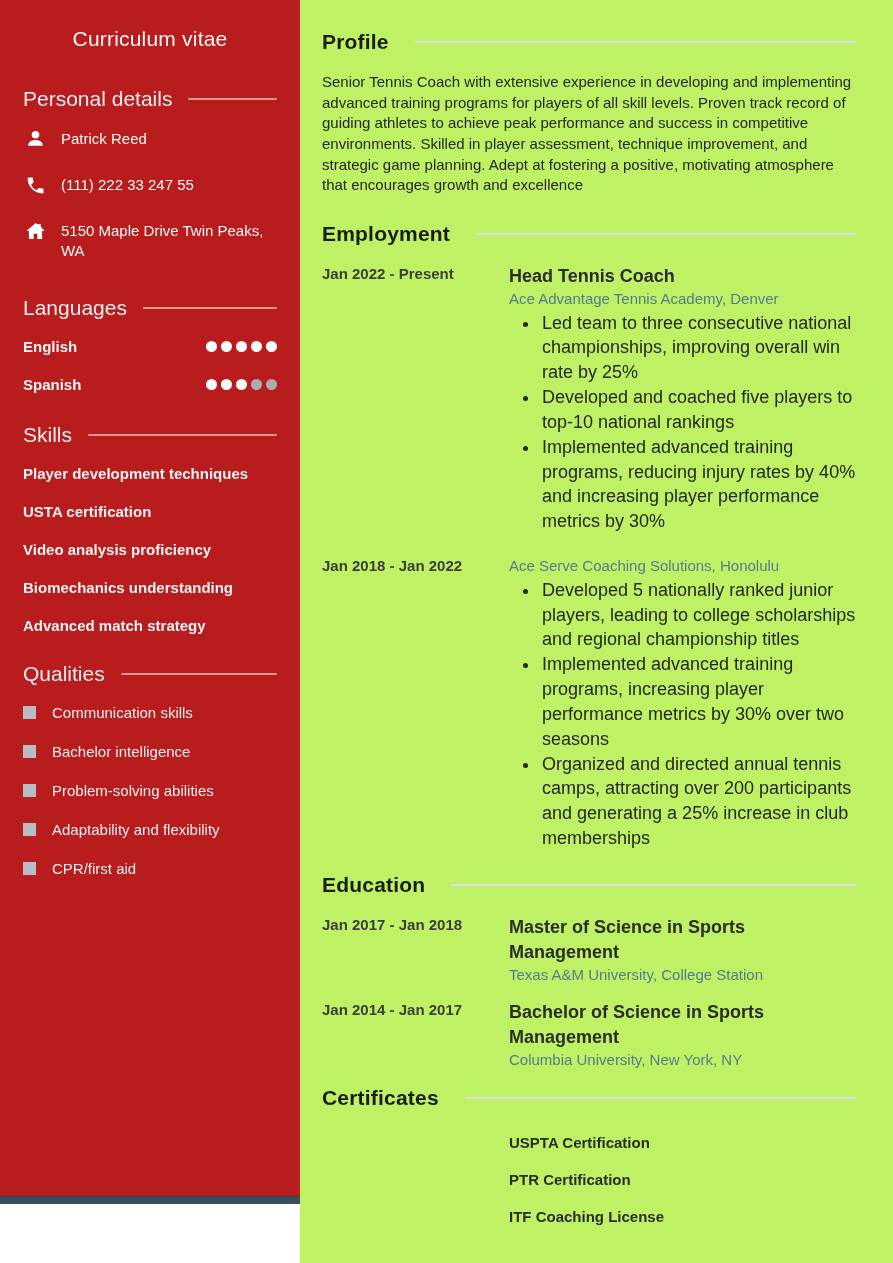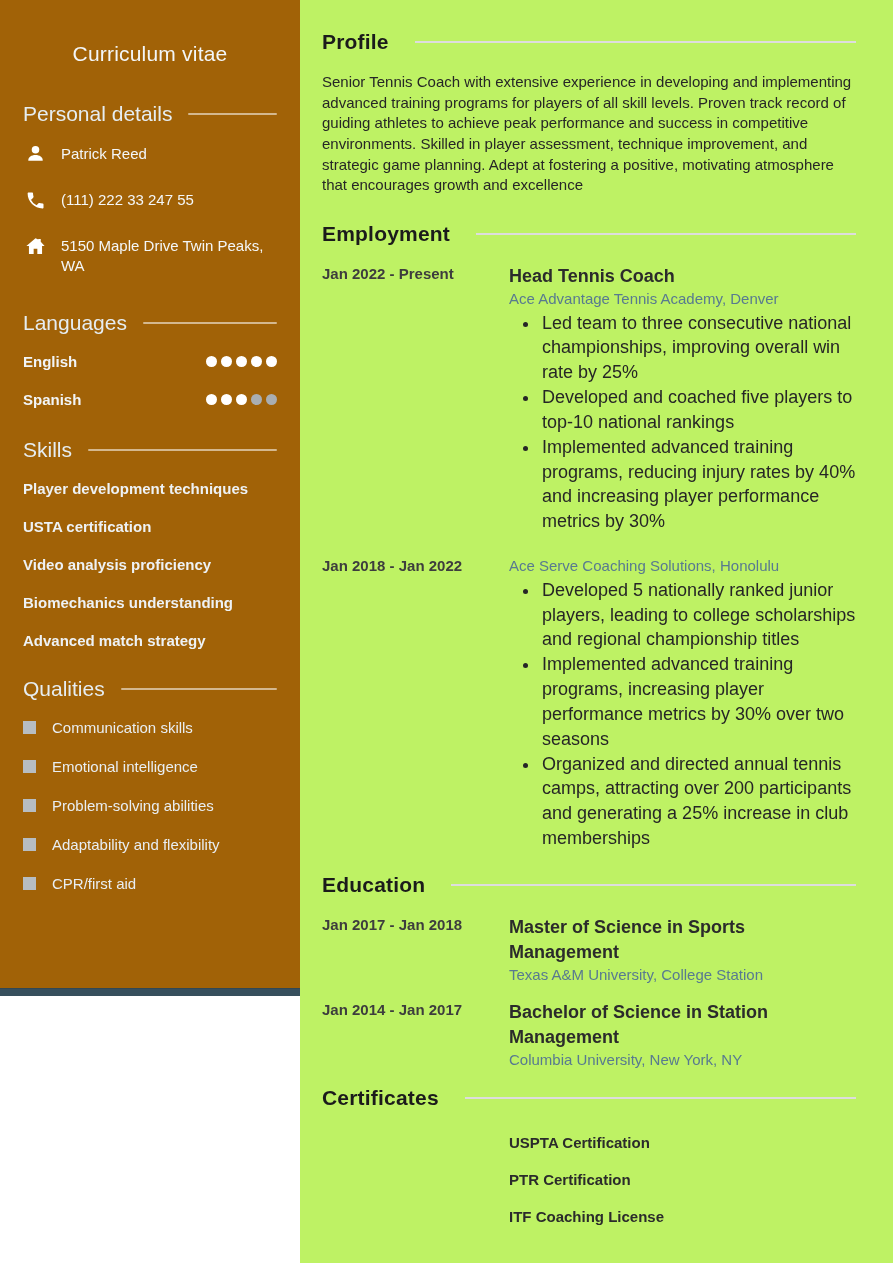--- a/index.html
+++ b/index.html
@@ -9,24 +9,24 @@
     font-family:"Liberation Sans","DejaVu Sans",sans-serif;
     background:#ffffff;
     display:flex;
     color:#262626;
   }
 
   
   .sidebar {
     position:relative;
     width:300px; min-width:300px;
-    height:996px;
-    background:#a16207;
+    height:1204px;
+    background:#b91c1c;
     color:#ffffff;
-    padding:30px 23px 0 23px;
+    padding:15px 23px 0 23px;
   }
   .sidebar-bottom-strip {
     position:absolute; left:0; bottom:0;
     width:100%; height:8px;
     background:#374f5d;
     border-top:1px solid #314754;
   }
   .cv-title {
     text-align:center;
     font-size:21px;
@@ -240,21 +240,21 @@
     <div class="side-heading">
       <span>Qualities</span>
       <span class="rule"></span>
     </div>
     <div class="quality-item">
       <span class="sq"></span>
       <span>Communication skills</span>
     </div>
     <div class="quality-item">
       <span class="sq"></span>
-      <span>Emotional intelligence</span>
+      <span>Bachelor intelligence</span>
     </div>
     <div class="quality-item">
       <span class="sq"></span>
       <span>Problem-solving abilities</span>
     </div>
     <div class="quality-item">
       <span class="sq"></span>
       <span>Adaptability and flexibility</span>
     </div>
     <div class="quality-item">
@@ -318,21 +318,21 @@
       <div class="entry-dates">Jan 2017 - Jan 2018</div>
       <div class="entry-body">
         <div class="entry-title">Master of Science in Sports Management</div>
         <div class="entry-company">Texas A&amp;M University, College Station</div>
       </div>
     </div>
 
     <div class="entry-row edu-row">
       <div class="entry-dates">Jan 2014 - Jan 2017</div>
       <div class="entry-body">
-        <div class="entry-title">Bachelor of Science in Station Management</div>
+        <div class="entry-title">Bachelor of Science in Sports Management</div>
         <div class="entry-company">Columbia University, New York, NY</div>
       </div>
     </div>
   </section>
 
   <section style="margin-top:14px;">
     <div class="main-heading">
       <h2>Certificates</h2>
       <span class="rule"></span>
     </div>

